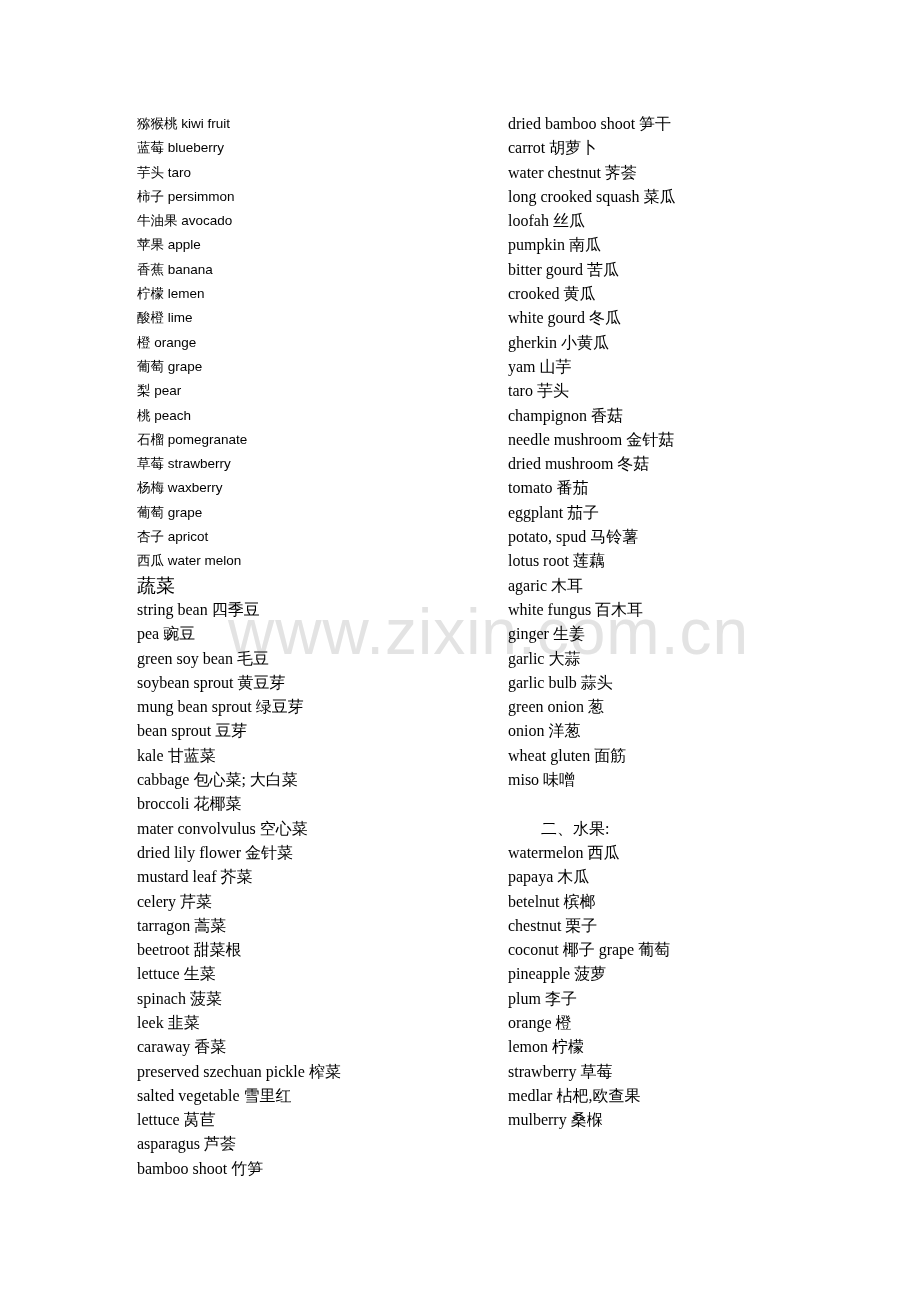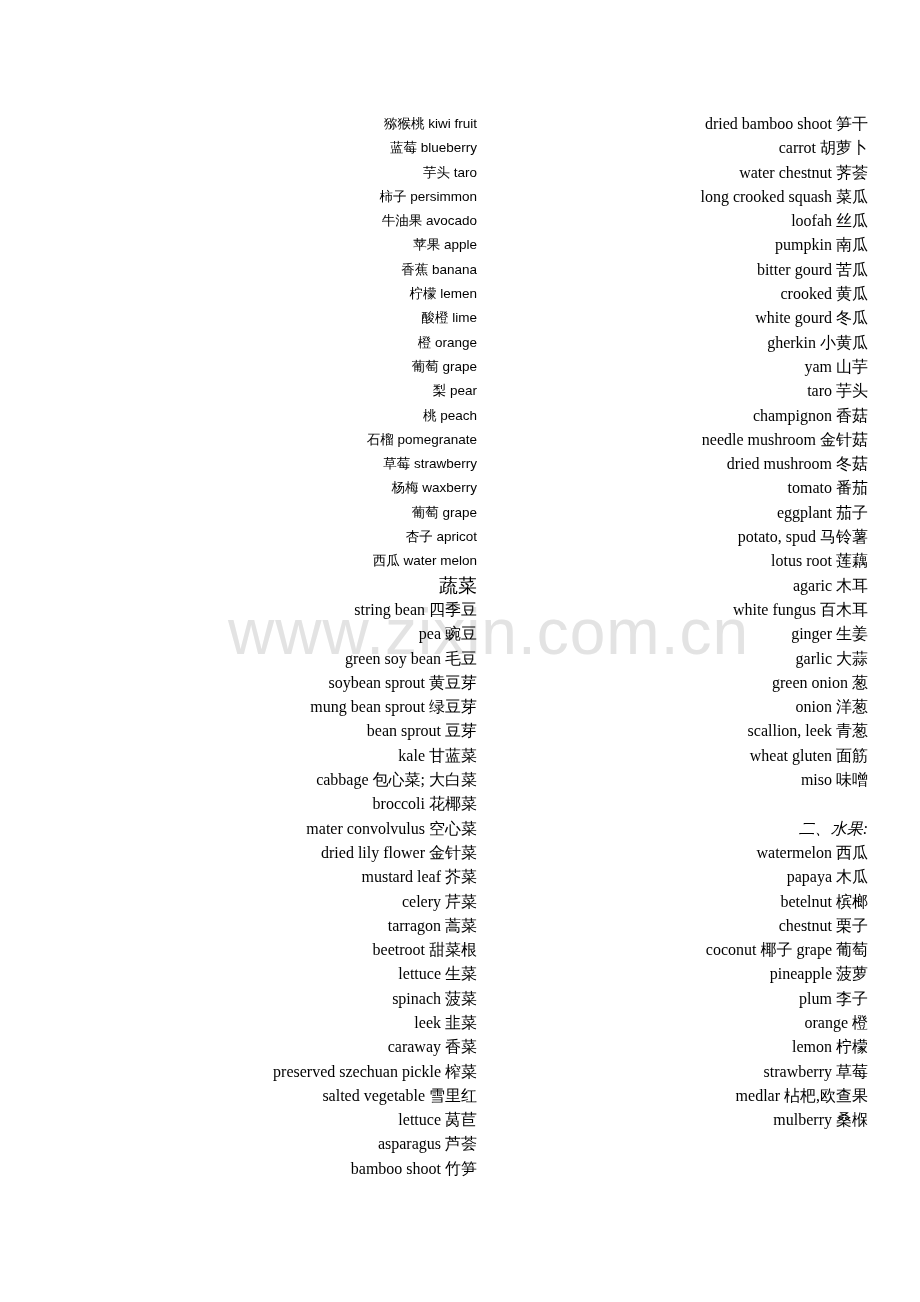--- a/index.html
+++ b/index.html
@@ -40,21 +40,20 @@
     line-height: 56px;
   }
 
   .columns {
     position: absolute;
     left: 0;
     top: 0;
     width: 920px;
     height: 1302px;
     z-index: 1;
-    text-align: right;
   }
 
   .col {
     position: absolute;
     top: 112px;
   }
   .col-left  { left: 137px; width: 340px; }
   .col-right { left: 508px; width: 360px; }
 
   .line {
@@ -78,21 +77,20 @@
     font-family: "Liberation Serif", "DejaVu Serif", serif;
     font-size: 16px;
   }
 
   .line.blank { color: transparent; }
 
   .line.heading {
     font-family: "Liberation Serif", "DejaVu Serif", serif;
     font-size: 16px;
     padding-left: 33px;
-    font-style: italic;
   }
 </style>
 </head>
 <body>
 
 <div class="page">
 
   <div class="watermark">www.zixin.com.cn</div>
 
   <div class="columns">
@@ -159,23 +157,23 @@
         <div class="line serif">needle mushroom 金针菇</div>
         <div class="line serif">dried mushroom 冬菇</div>
         <div class="line serif">tomato 番茄</div>
         <div class="line serif">eggplant 茄子</div>
         <div class="line serif">potato, spud 马铃薯</div>
         <div class="line serif">lotus root 莲藕</div>
         <div class="line serif">agaric 木耳</div>
         <div class="line serif">white fungus 百木耳</div>
         <div class="line serif">ginger 生姜</div>
         <div class="line serif">garlic 大蒜</div>
+        <div class="line serif">garlic bulb 蒜头</div>
         <div class="line serif">green onion 葱</div>
         <div class="line serif">onion 洋葱</div>
-        <div class="line serif">scallion, leek 青葱</div>
         <div class="line serif">wheat gluten 面筋</div>
         <div class="line serif">miso 味噌</div>
         <div class="line blank">&nbsp;</div>
         <div class="line heading">二、水果:</div>
         <div class="line serif">watermelon 西瓜</div>
         <div class="line serif">papaya 木瓜</div>
         <div class="line serif">betelnut 槟榔</div>
         <div class="line serif">chestnut 栗子</div>
         <div class="line serif">coconut 椰子 grape 葡萄</div>
         <div class="line serif">pineapple 菠萝</div>

